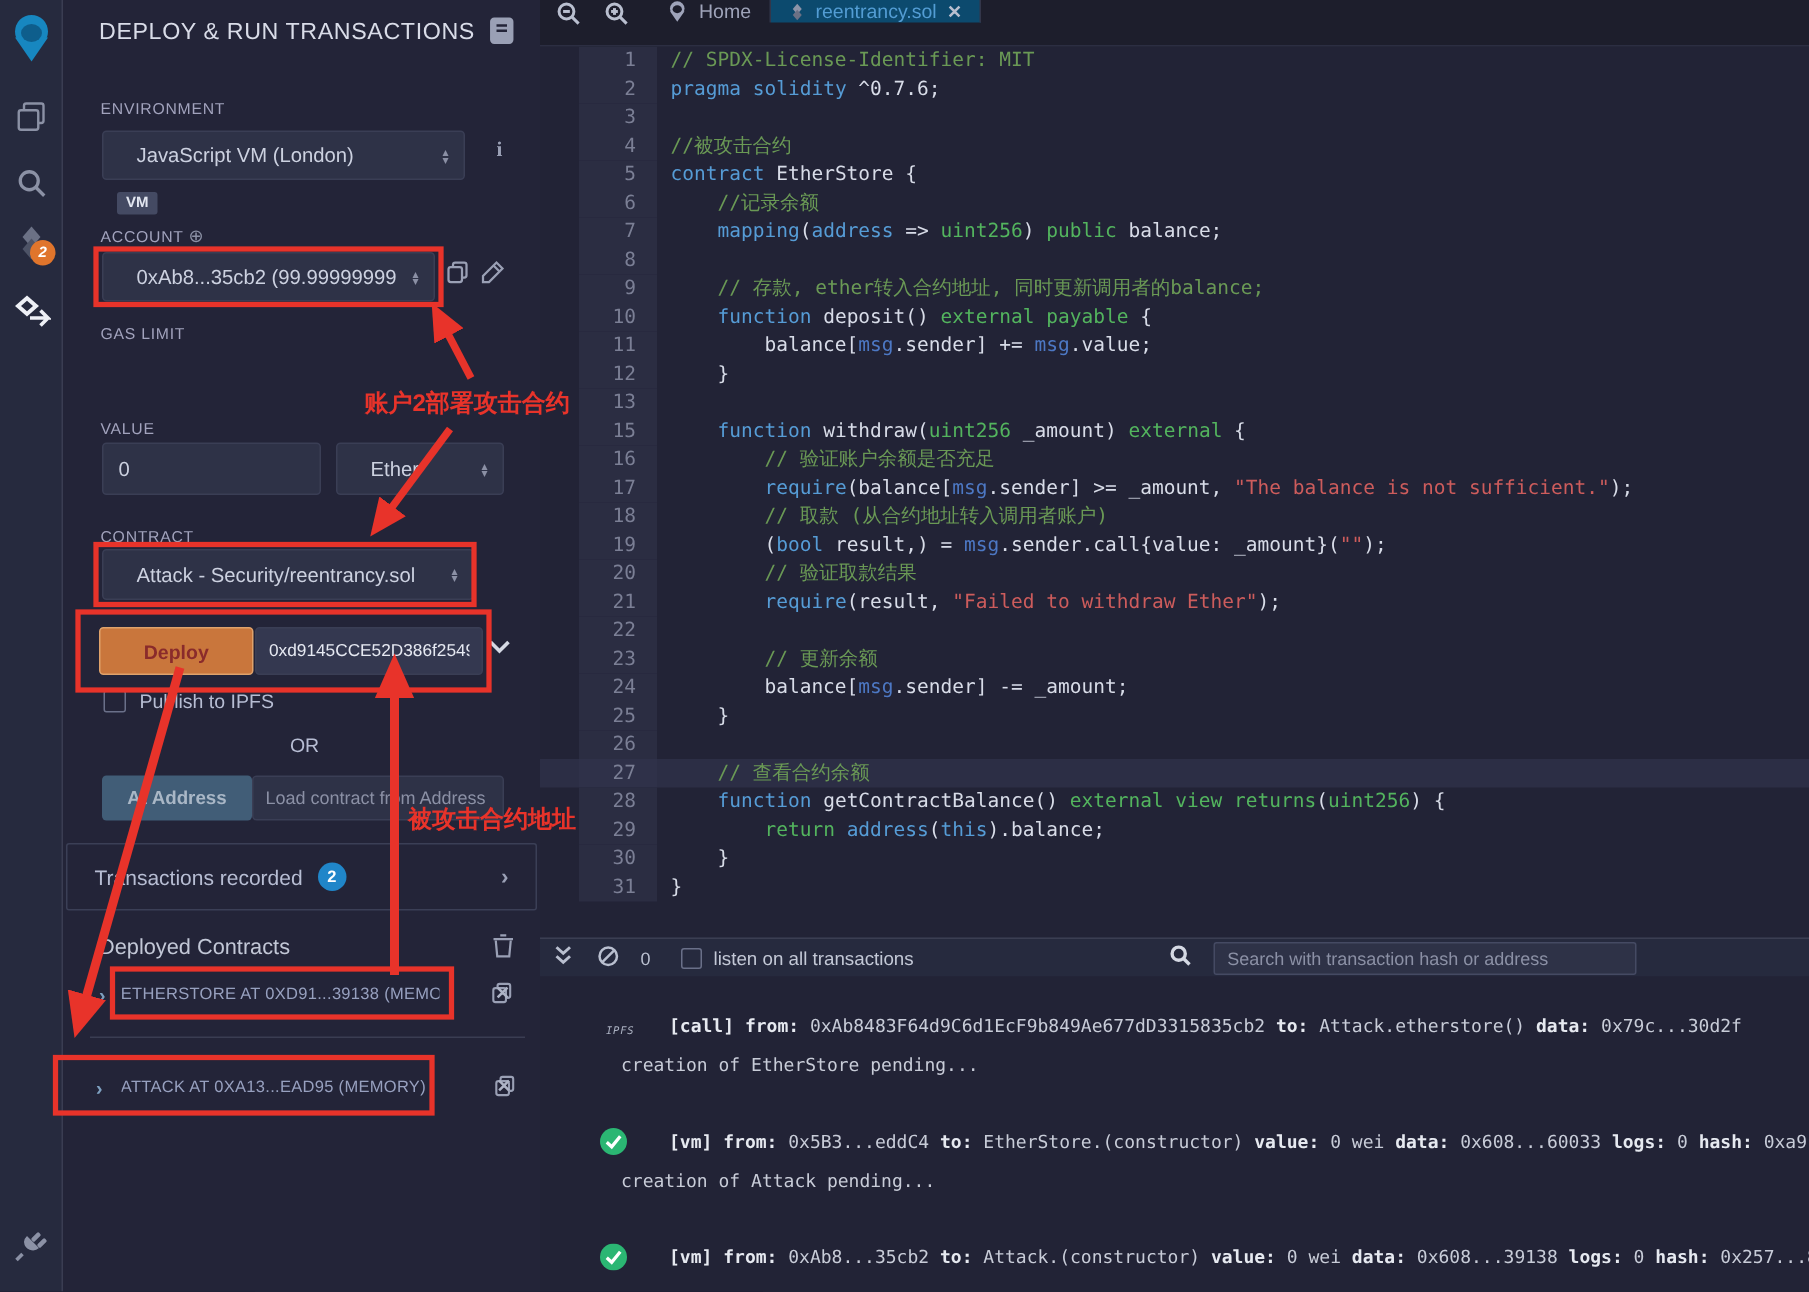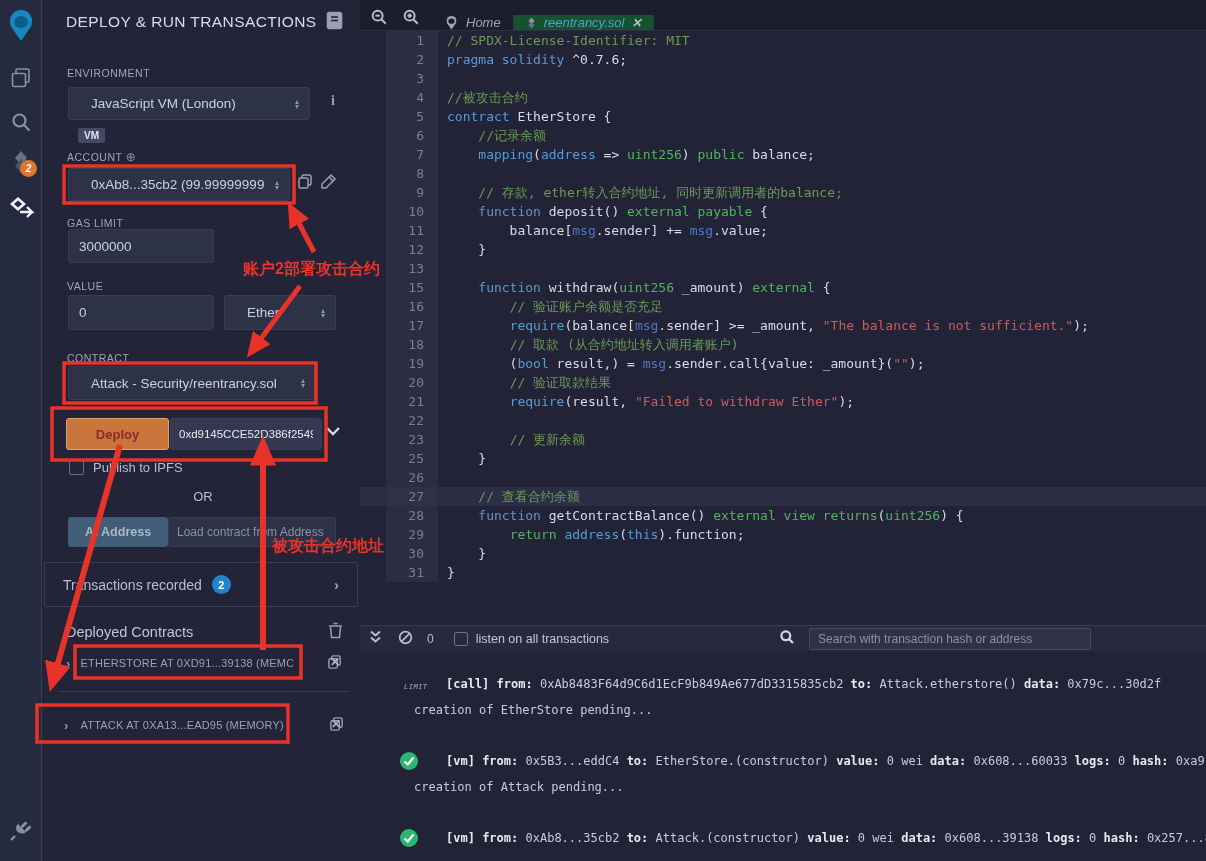--- a/index.html
+++ b/index.html
@@ -40,24 +40,24 @@
                 display:flex; align-items:center; justify-content:center; margin-left:10px; }
   .chev { color:#9aa0b5; font-weight:bold; font-size:15px; }
   .dep-title { font-size:14.5px; color:#c2c7d6; }
   .dep-row { display:flex; align-items:center; color:#97a0bf; font-size:11px; letter-spacing:.2px; }
   .dep-label { overflow:hidden; white-space:nowrap; }
   .x-ic { color:#aeb4c6; font-size:12px; font-weight:bold; }
   .divider { border-top:1px solid #3a3d52; }
 
   
   .main { position:relative; flex:1; height:100%; background:#222336; }
-  .tabbar { position:absolute; top:0; left:0; right:0; height:31px; background:#1d1e2c; display:flex; align-items:flex-end; border-bottom:1px solid #2c2e42;font-style:italic;}
+  .tabbar { position:absolute; top:0; left:0; right:0; height:31px; background:#1d1e2c; display:flex; align-items:flex-start; border-bottom:1px solid #2c2e42;}
   .tab-tools { display:flex; align-items:center; gap:14px; padding:0 12px 0 10px; color:#b9bfcf; }
   .tab { display:flex; align-items:center; gap:7px; padding:0 12px; font-size:13px; color:#9fa4ba; border-right:1px solid #33364a; }
-  .tab.active { background:#14532d; color:#539dd4; }
+  .tab.active { background:#0c4a6e; color:#539dd4; }
   .tab .close { color:#b9bfcf; font-weight:bold; font-size:12px; }
 
   .editor { position:absolute; top:31px; left:0; right:0; height:594px; overflow:hidden;
             font-family:"DejaVu Sans Mono", monospace; font-size:13px; }
   .eline { display:flex; height:19px; line-height:19px; white-space:pre; }
   .eline .bp { width:26px; flex:none; }
   .eline .ln { width:52px; flex:none; text-align:right; padding-right:14px; background:#2b2d42; color:#7b7f95; }
   .eline .lcode { flex:1; padding-left:9px; color:#d8dce8; }
   .eline.hl { background:#2c2e45;justify-content:flex-end; }
   .eline.hl .ln { background:#34365070; }
@@ -173,23 +173,20 @@
         </svg>
     </div>
     <div class="abs" style="left:278px; top:173px; color:#9aa0b5; font-size:15px">
       <svg width="17" height="17" viewBox="0 0 17 17" fill="none" stroke="#9aa0b5" stroke-width="1.5">
           <path d="M2 11 V15 H6 L15 6 L11 2 Z"></path>
           <line x1="9" y1="4" x2="13" y2="8"></line>
         </svg>
     </div>
 
     <div class="abs lbl" style="left:25px; top:217px">GAS LIMIT</div>
-    <div class="abs inp" style="left:26px; top:229px; width:146px; height:34px">
-      <span>3000000</span>
-    </div>
 
     <div class="abs lbl" style="left:25px; top:280px">VALUE</div>
     <div class="abs inp" style="left:26px; top:295px; width:146px; height:35px">
       <span>0</span>
     </div>
     <div class="abs sel" style="left:182px; top:295px; width:112px; height:35px">
       <span class="grow">Ether</span>
       <span class="stepper">
           <span>▴</span>
           <span>▾</span>
@@ -318,25 +315,26 @@
         <div class="eline"><span class="bp"></span><span class="ln">13</span><span class="lcode"></span></div>
         <div class="eline"><span class="bp"></span><span class="ln">15</span><span class="lcode"><span class="tk-p">    </span><span class="tk-k">function</span><span class="tk-p"> withdraw(</span><span class="tk-g">uint256</span><span class="tk-p"> _amount) </span><span class="tk-g">external</span><span class="tk-p"> {</span></span></div>
         <div class="eline"><span class="bp"></span><span class="ln">16</span><span class="lcode"><span class="tk-p">        </span><span class="tk-c">// 验证账户余额是否充足</span></span></div>
         <div class="eline"><span class="bp"></span><span class="ln">17</span><span class="lcode"><span class="tk-p">        </span><span class="tk-k">require</span><span class="tk-p">(balance[</span><span class="tk-m">msg</span><span class="tk-p">.sender] &gt;= _amount, </span><span class="tk-s">"The balance is not sufficient."</span><span class="tk-p">);</span></span></div>
         <div class="eline"><span class="bp"></span><span class="ln">18</span><span class="lcode"><span class="tk-p">        </span><span class="tk-c">// 取款 (从合约地址转入调用者账户)</span></span></div>
         <div class="eline"><span class="bp"></span><span class="ln">19</span><span class="lcode"><span class="tk-p">        (</span><span class="tk-k">bool</span><span class="tk-p"> result,) = </span><span class="tk-m">msg</span><span class="tk-p">.sender.call{value: _amount}(</span><span class="tk-s">""</span><span class="tk-p">);</span></span></div>
         <div class="eline"><span class="bp"></span><span class="ln">20</span><span class="lcode"><span class="tk-p">        </span><span class="tk-c">// 验证取款结果</span></span></div>
         <div class="eline"><span class="bp"></span><span class="ln">21</span><span class="lcode"><span class="tk-p">        </span><span class="tk-k">require</span><span class="tk-p">(result, </span><span class="tk-s">"Failed to withdraw Ether"</span><span class="tk-p">);</span></span></div>
         <div class="eline"><span class="bp"></span><span class="ln">22</span><span class="lcode"></span></div>
         <div class="eline"><span class="bp"></span><span class="ln">23</span><span class="lcode"><span class="tk-p">        </span><span class="tk-c">// 更新余额</span></span></div>
+        <div class="eline"><span class="bp"></span><span class="ln">24</span><span class="lcode"><span class="tk-p">        balance[</span><span class="tk-m">msg</span><span class="tk-p">.sender] -= _amount;</span></span></div>
         <div class="eline"><span class="bp"></span><span class="ln">25</span><span class="lcode"><span class="tk-p">    }</span></span></div>
         <div class="eline"><span class="bp"></span><span class="ln">26</span><span class="lcode"></span></div>
         <div class="eline hl"><span class="bp"></span><span class="ln">27</span><span class="lcode"><span class="tk-p">    </span><span class="tk-c">// 查看合约余额</span></span></div>
         <div class="eline"><span class="bp"></span><span class="ln">28</span><span class="lcode"><span class="tk-p">    </span><span class="tk-k">function</span><span class="tk-p"> getContractBalance() </span><span class="tk-g">external</span><span class="tk-p"> </span><span class="tk-g">view</span><span class="tk-p"> </span><span class="tk-g">returns</span><span class="tk-p">(</span><span class="tk-g">uint256</span><span class="tk-p">) {</span></span></div>
-        <div class="eline"><span class="bp"></span><span class="ln">29</span><span class="lcode"><span class="tk-p">        </span><span class="tk-g">return</span><span class="tk-p"> </span><span class="tk-k">address</span><span class="tk-p">(</span><span class="tk-k">this</span><span class="tk-p">).function;</span></span></div>
+        <div class="eline"><span class="bp"></span><span class="ln">29</span><span class="lcode"><span class="tk-p">        </span><span class="tk-g">return</span><span class="tk-p"> </span><span class="tk-k">address</span><span class="tk-p">(</span><span class="tk-k">this</span><span class="tk-p">).balance;</span></span></div>
         <div class="eline"><span class="bp"></span><span class="ln">30</span><span class="lcode"><span class="tk-p">    }</span></span></div>
         <div class="eline"><span class="bp"></span><span class="ln">31</span><span class="lcode"><span class="tk-p">}</span></span></div>
       </div>
 
     <div class="termbar">
       <span style="margin-left:9px">
         <svg width="13" height="14" viewBox="0 0 13 14" fill="none" stroke="#b9bfcf" stroke-width="2">
             <path d="M2 1.5 L6.5 5.5 L11 1.5"></path>
             <path d="M2 7.5 L6.5 11.5 L11 7.5"></path>
           </svg>
@@ -353,21 +351,21 @@
       <span style="margin-left:170px">
         <svg width="16" height="16" viewBox="0 0 20 20" fill="none" stroke="#d5d9e4" stroke-width="2.8">
             <circle cx="8.5" cy="8.5" r="5.5"></circle>
             <line x1="12.5" y1="12.5" x2="17.5" y2="17.5"></line>
           </svg>
       </span>
       <input class="term-search" placeholder="Search with transaction hash or address" style="">
     </div>
     <div class="termbody" id="terminal-body">
         <div class="trow" style="top: 23px;">
-          <span class="call-mini">LIMIT</span>
+          <span class="call-mini">IPFS</span>
           <span class="txt"><span class="seg-b">[call]</span><span> </span><span class="seg-b">from:</span><span> 0xAb8483F64d9C6d1EcF9b849Ae677dD3315835cb2 </span><span class="seg-b">to:</span><span> Attack.etherstore() </span><span class="seg-b">data:</span><span> 0x79c...30d2f</span></span>
         </div>
         <div class="trow plain" style="top: 49px;">
           <span class="txt"><span>creation of EtherStore pending...</span></span>
         </div>
         <div class="trow" style="top: 100px;">
           <span class="check-wrap"><svg width="18" height="18" viewBox="0 0 18 18">
               <circle cx="9" cy="9" r="9" fill="#2bb673"></circle>
               <path d="M4.5 9.5 L7.8 12.5 L13.5 5.5" fill="none" stroke="#fff" stroke-width="2.2"></path>
             </svg></span>

